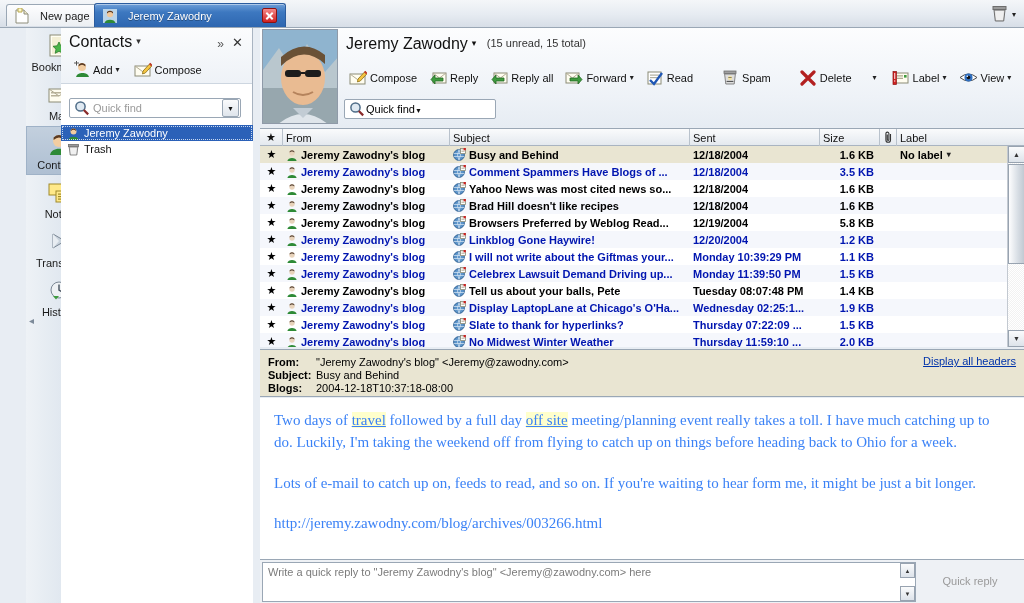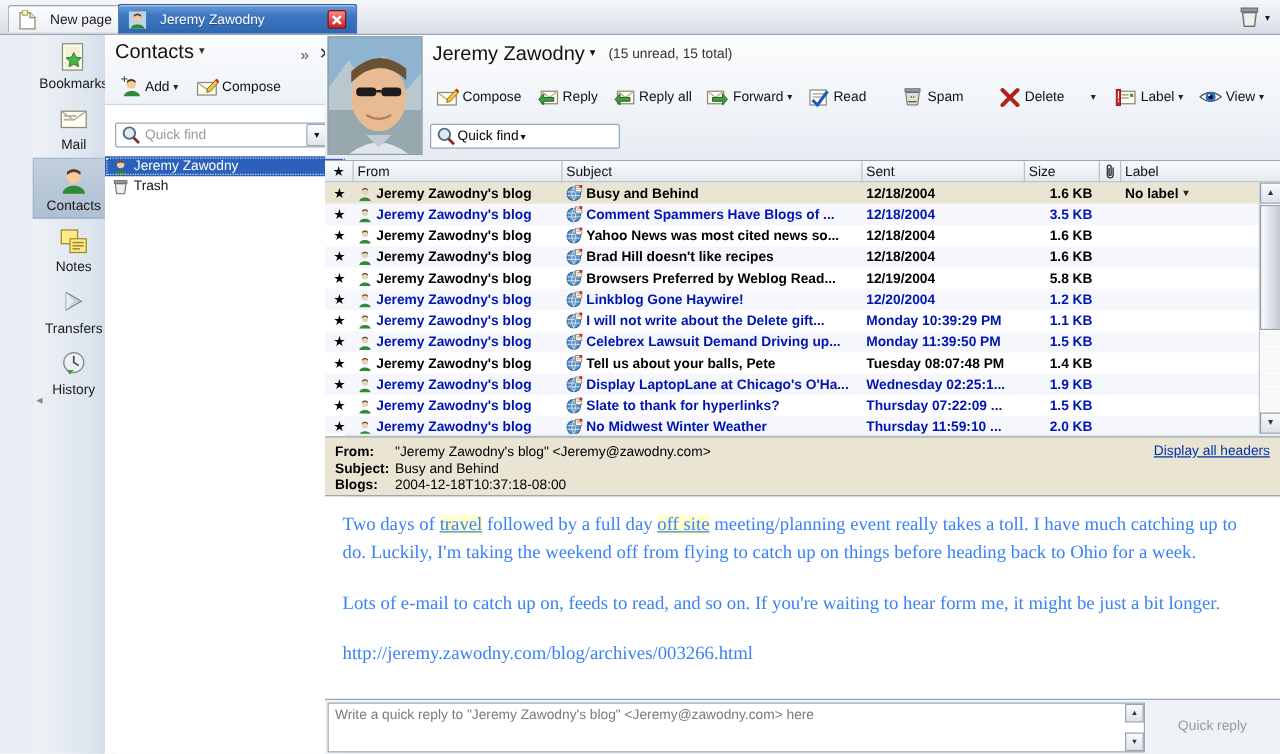--- a/index.html
+++ b/index.html
@@ -78,21 +78,21 @@
   }
   .lb-item.sel { background: linear-gradient(to bottom,#c3d0de,#aebfd2); box-shadow: inset 0 0 0 1px #9fb2c7; }
   .lb-ico { width:28px; height:26px; display:block; }
   .collapse-arrow {
     position:absolute; left:1px; top:287px; width:9px; height:12px;
     color:#7d8b9a; font-size:10px; line-height:12px; text-align:center;
   }
 
   
   .contacts {
-    position:absolute; left:84px; top:28px; width:192px; height:575px;
+    position:absolute; left:61px; top:28px; width:192px; height:575px;
     background:#ffffff;
     border-right:1px solid #a9b4c1;
   }
   .cp-head {
     height:56px; background: linear-gradient(to bottom,#fbfcfd,#eef2f7);
     border-bottom:1px solid #cdd6e0; position:relative;
   }
   .cp-title { position:absolute; left:8px; top:5px; font-size:16px; color:#111; }
   .cp-title .caret { font-size:9px; color:#333; margin-left:4px; vertical-align:3px;}
   .cp-chevrons { position:absolute; right:28px; top:9px; color:#555; font-size:12px; }
@@ -709,21 +709,21 @@
           </div>
           <div class="cell c-subj unread">
             <svg class="subjico" viewBox="0 0 13 13">
               <circle cx="6" cy="7" r="5.4" fill="#5b93c9" stroke="#2b5c8e" stroke-width=".9"></circle>
               <path d="M.8 5.5 h10.4 M.8 8.5 h10.4 M6 1.6 q3 5.4 0 10.8 M6 1.6 q-3 5.4 0 10.8" fill="none" stroke="#dce9f5" stroke-width=".7"></path>
               <rect x="7.5" y="0.5" width="5" height="5" fill="#ffffff" stroke="#8b8b76" stroke-width=".8"></rect>
               <rect x="8.4" y="1.6" width="3.2" height=".7" fill="#b0aa92"></rect>
               <rect x="8.4" y="3" width="3.2" height=".7" fill="#b0aa92"></rect>
               <rect x="10.6" y="-0.3" width="2.2" height="2.6" fill="#cf2222"></rect>
             </svg>
-            <span class="txt">I will not write about the Delete gift...</span>
+            <span class="txt">I will not write about the Giftmas your...</span>
           </div>
           <div class="cell c-sent unread">
             <span class="txt">Monday 10:39:29 PM</span>
           </div>
           <div class="cell c-size unread">1.1 KB</div>
           <div class="cell c-clip"></div>
           <div class="cell c-label read"></div>
         </div>
         <div class="row alt">
           <div class="cell c-star">★</div>

